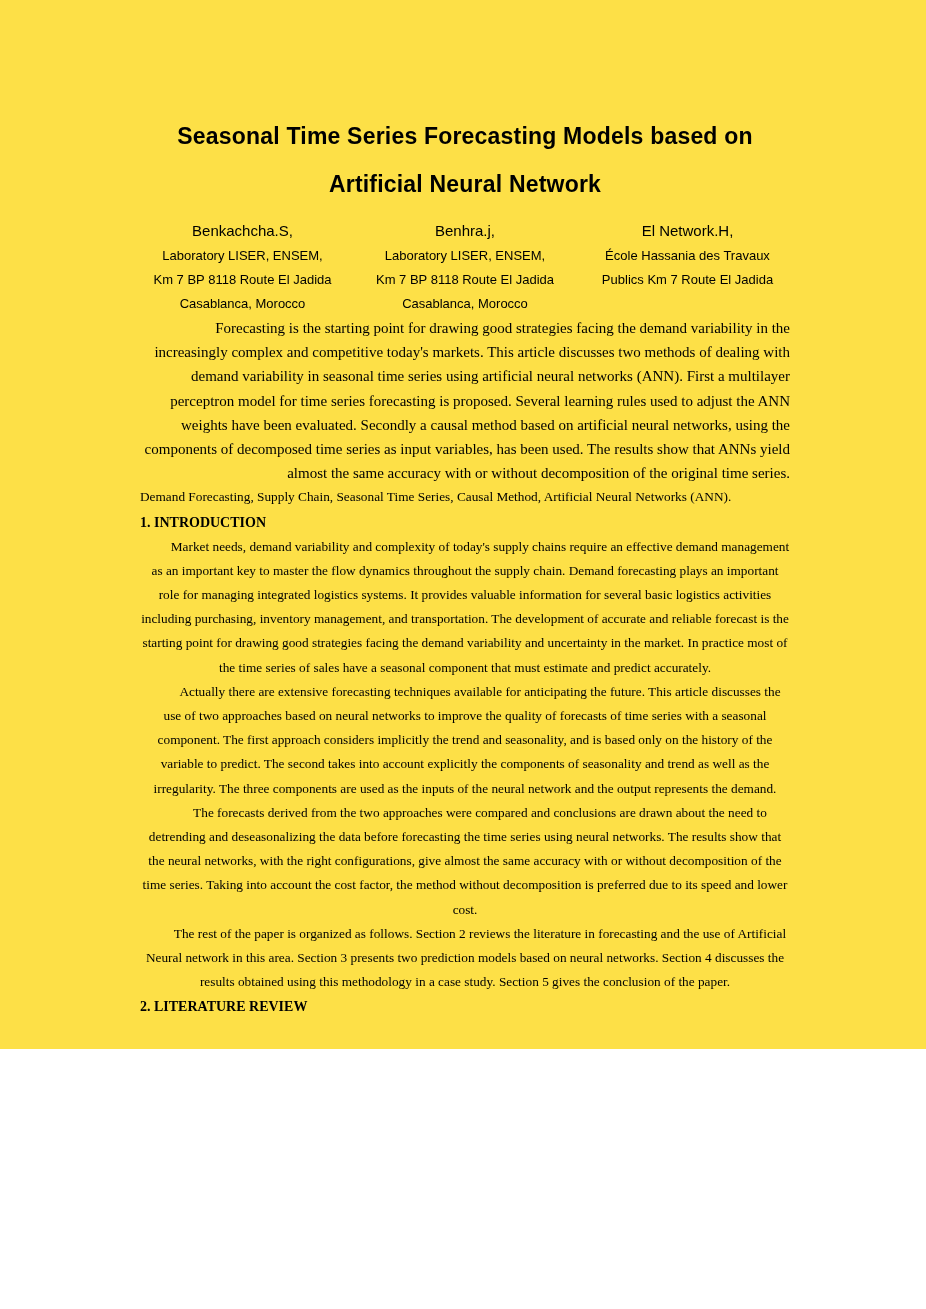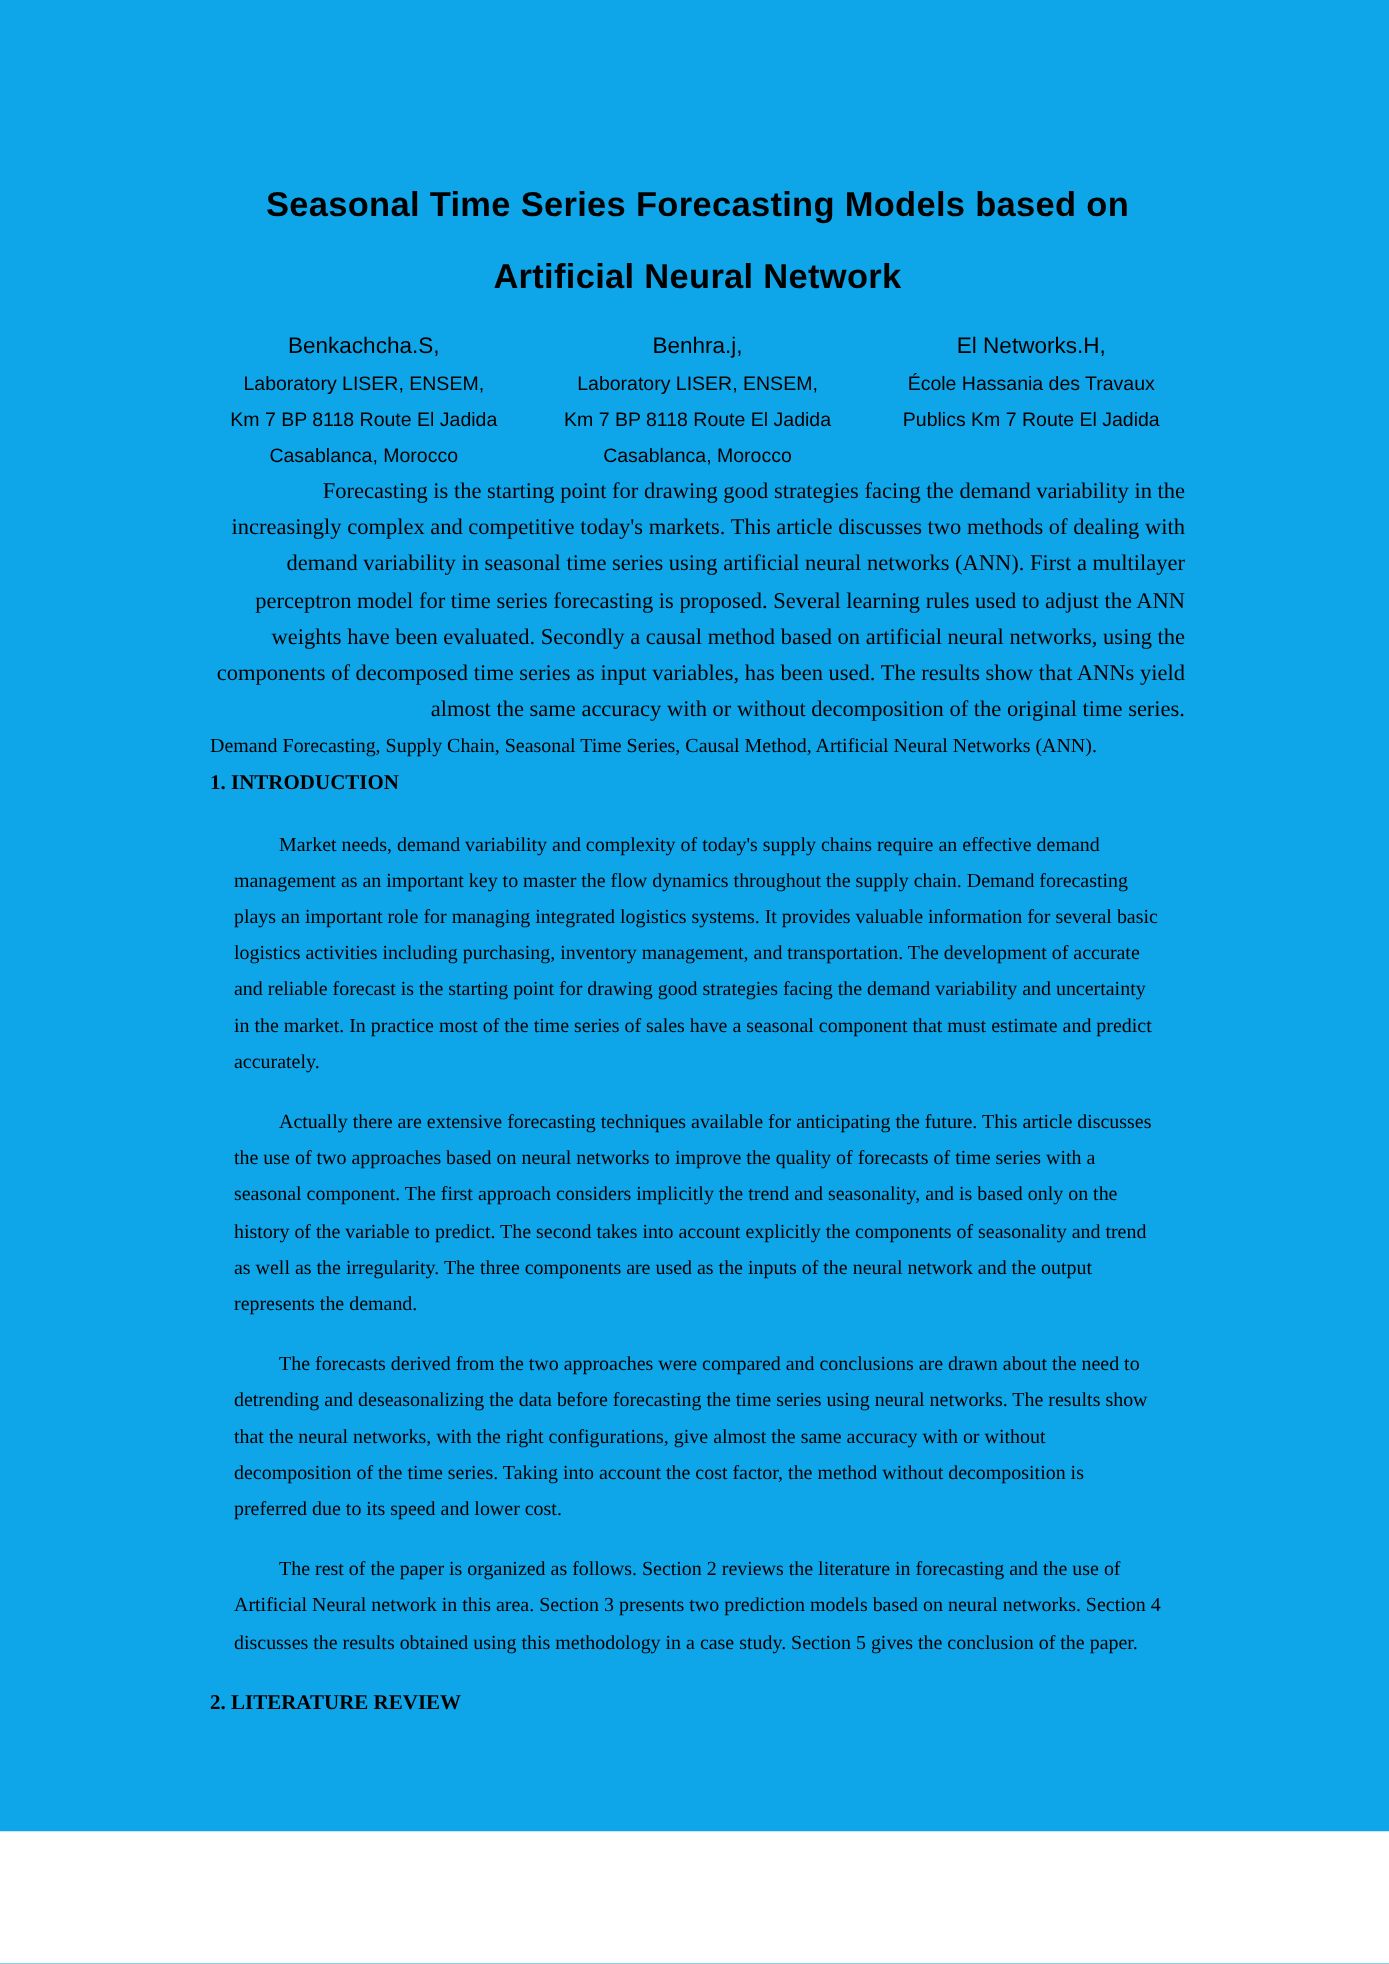--- a/index.html
+++ b/index.html
@@ -3,22 +3,22 @@
 <meta charset="utf-8">
 <style>
   html, body {
     margin: 0;
     padding: 0;
     background: #ffffff;
   }
   .page {
     position: relative;
     width: 926px;
-    height: 1221px;
-    background: #0ea5e9;
+    height: 1049px;
+    background: #fde047;
     overflow: hidden;
     color: #000000;
   }
   .content {
     position: absolute;
     left: 140px;
     top: 0;
     width: 650px;
   }
   
@@ -79,24 +79,24 @@
   .abstract-text {
     margin: 0;
     text-indent: 34px;
     text-align: right;
   }
   .keywords-text {
     margin: 0;
     font-size: 13.3px;
   }
   .intro-para {
-    margin: 16px;
+    margin: 0;
     font-size: 13.3px;
     text-indent: 30px;
-    text-align: left;
+    text-align: center;
   }
 </style>
 </head>
 <body>
 
 <div class="page">
   <div class="content">
 
     <h1 class="paper-title">
       <span class="title-line">Seasonal Time Series Forecasting Models based on</span>
@@ -110,21 +110,21 @@
         <div class="author-affil-line">Km 7 BP 8118 Route El Jadida</div>
         <div class="author-affil-line">Casablanca, Morocco</div>
       </div>
       <div class="author-col">
         <div class="author-name">Benhra.j,</div>
         <div class="author-affil-line">Laboratory LISER, ENSEM,</div>
         <div class="author-affil-line">Km 7 BP 8118 Route El Jadida</div>
         <div class="author-affil-line">Casablanca, Morocco</div>
       </div>
       <div class="author-col">
-        <div class="author-name">El Networks.H,</div>
+        <div class="author-name">El Network.H,</div>
         <div class="author-affil-line">École Hassania des Travaux</div>
         <div class="author-affil-line">Publics Km 7 Route El Jadida</div>
       </div>
     </div>
 
     <div class="body-flow">
       <p class="abstract-text">Forecasting is the starting point for drawing good strategies facing the demand variability in the increasingly complex and competitive today's markets. This article discusses two methods of dealing with demand variability in seasonal time series using artificial neural networks (ANN). First a multilayer perceptron model for time series forecasting is proposed. Several learning rules used to adjust the ANN weights have been evaluated. Secondly a causal method based on artificial neural networks, using the components of decomposed time series as input variables, has been used. The results show that ANNs yield almost the same accuracy with or without decomposition of the original time series.</p>
 
       <p class="keywords-text">Demand Forecasting, Supply Chain, Seasonal Time Series, Causal Method, Artificial Neural Networks (ANN).</p>
 

